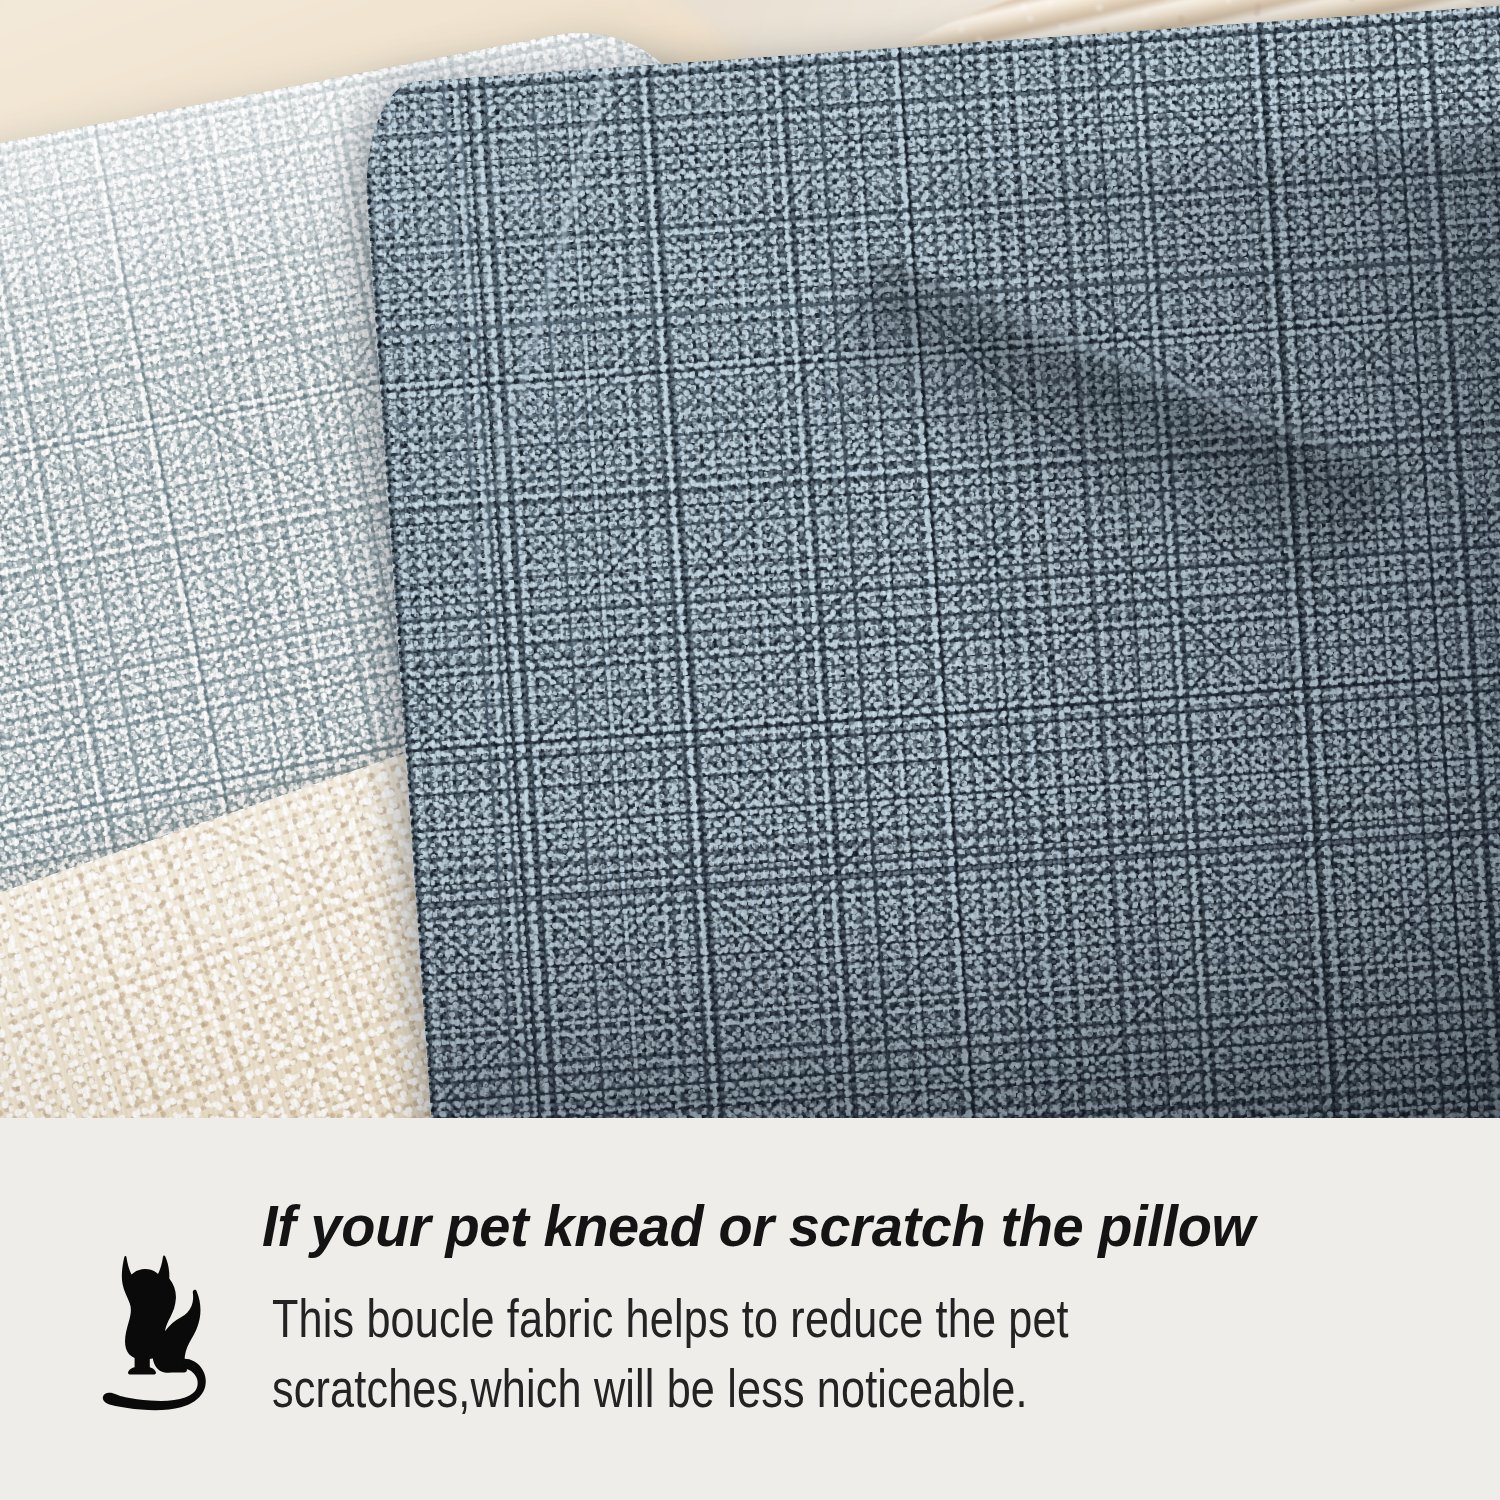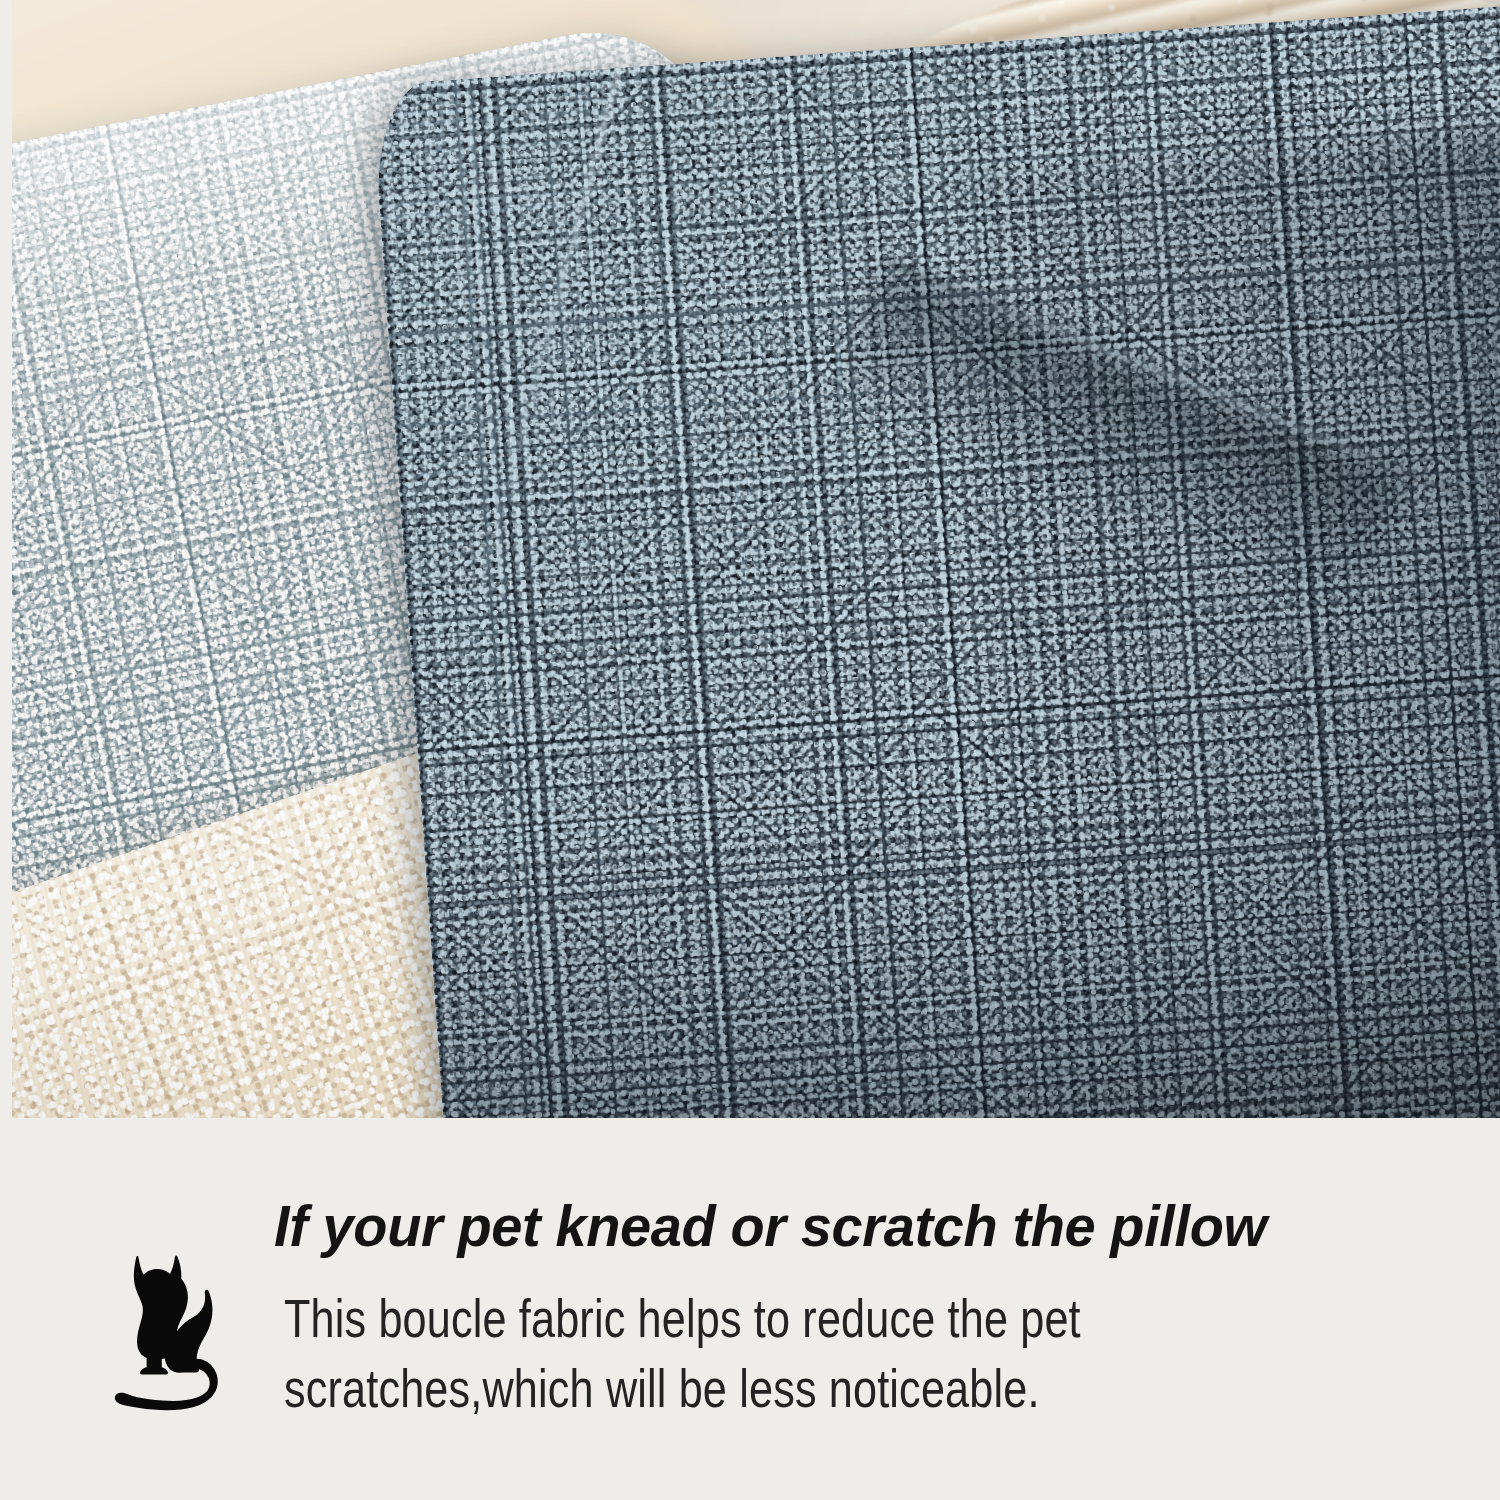--- a/index.html
+++ b/index.html
@@ -3,21 +3,21 @@
 <meta charset="utf-8">
 <style>
   * { margin:0; padding:0; box-sizing:border-box; }
   html, body {
     width:1500px; height:1500px;
     background:#eeedea;
     font-family:"Liberation Sans", sans-serif;
     overflow:hidden;
   }
 
-  .page { position:relative; width:1208px; height:1500px;margin-left:12px; }
+  .page { position:relative; width:1208px; height:1500px; }
 
   
   .photo {
     position:absolute; left:0; top:0;
     width:1500px; height:1118px;
     overflow:hidden;
     background:#e9e1d6;
   }
 
   

